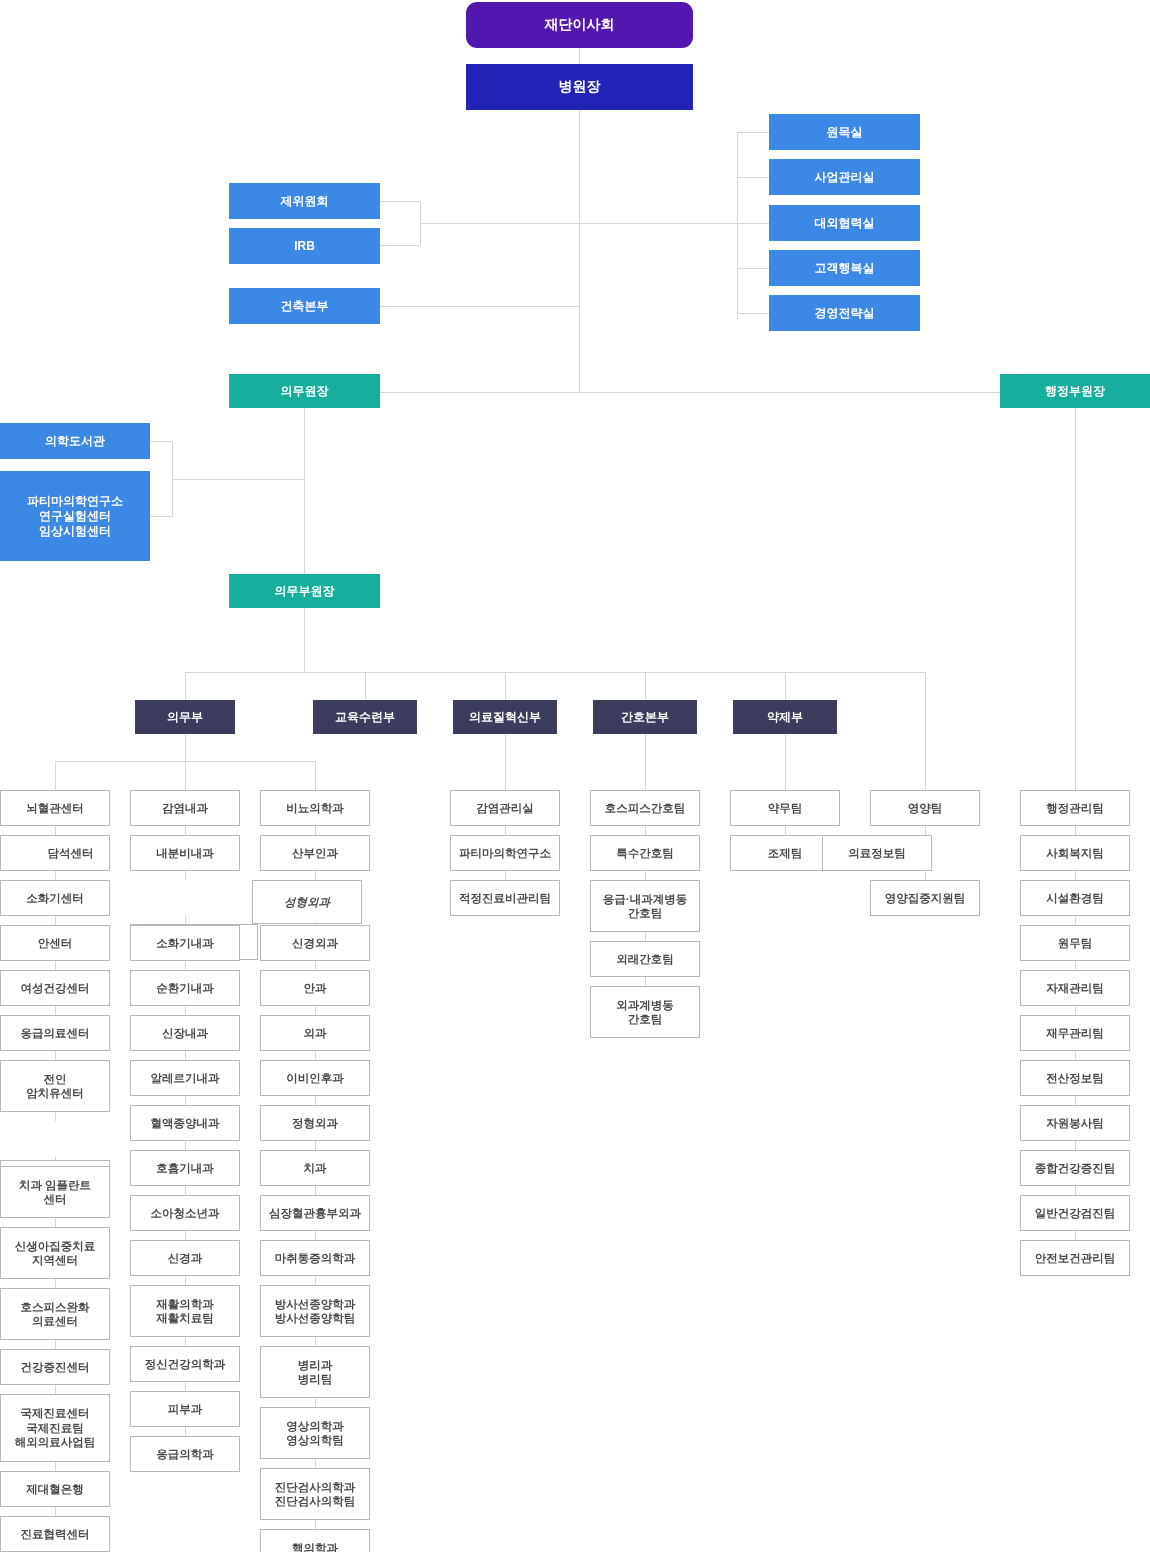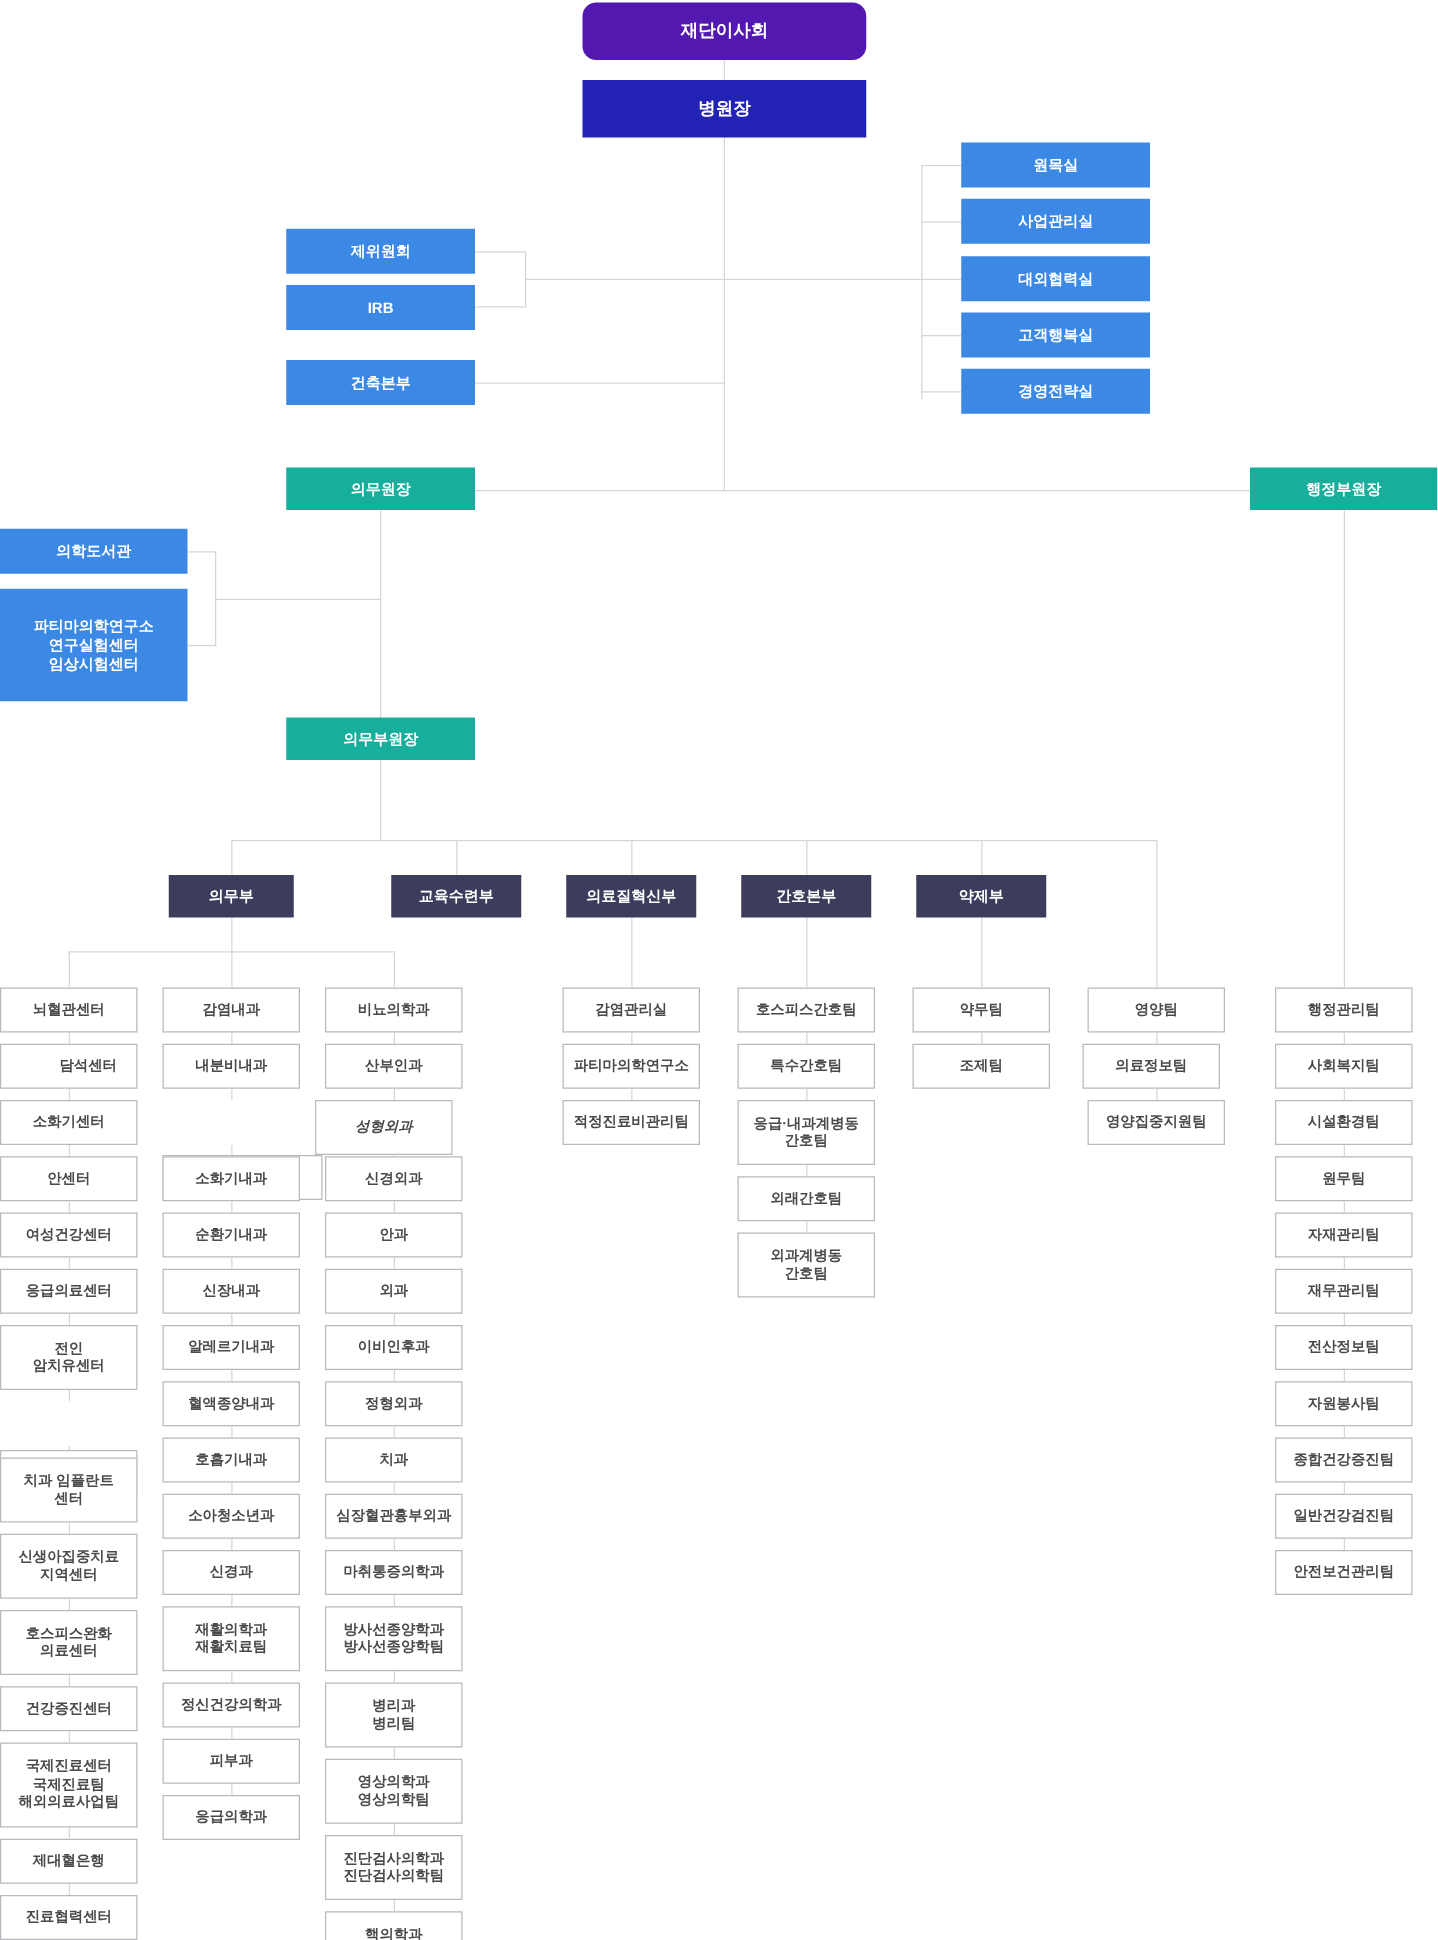--- a/index.html
+++ b/index.html
@@ -280,21 +280,21 @@
     <div class="ln v" style="left: 645px; top: 871px; height: 9px;"></div>
     <div class="node lvl-leaf" style="left: 590px; top: 941px; width: 110px; height: 36px;">외래간호팀</div>
     <div class="ln v" style="left: 645px; top: 932px; height: 9px;"></div>
     <div class="node lvl-leaf" style="left: 590px; top: 986px; width: 110px; height: 52px;">외과계병동
 간호팀</div>
     <div class="ln v" style="left: 645px; top: 977px; height: 9px;"></div>
     <div class="node lvl-leaf" style="left: 730px; top: 790px; width: 110px; height: 36px;">약무팀</div>
     <div class="node lvl-leaf" style="left: 730px; top: 835px; width: 110px; height: 36px;">조제팀</div>
     <div class="ln v" style="left: 785px; top: 826px; height: 9px;"></div>
     <div class="node lvl-leaf" style="left: 870px; top: 790px; width: 110px; height: 36px;">영양팀</div>
-    <div class="node lvl-leaf" style="left: 866px; top: 835px; width: 110px; height: 36px;">의료정보팀</div>
+    <div class="node lvl-leaf" style="left: 822px; top: 835px; width: 110px; height: 36px;">의료정보팀</div>
     <div class="ln v" style="left: 925px; top: 826px; height: 9px;"></div>
     <div class="node lvl-leaf" style="left: 870px; top: 880px; width: 110px; height: 36px;">영양집중지원팀</div>
     <div class="ln v" style="left: 925px; top: 871px; height: 9px;"></div>
     <div class="node lvl-leaf" style="left: 1020px; top: 790px; width: 110px; height: 36px;">행정관리팀</div>
     <div class="node lvl-leaf" style="left: 1020px; top: 835px; width: 110px; height: 36px;">사회복지팀</div>
     <div class="ln v" style="left: 1075px; top: 826px; height: 9px;"></div>
     <div class="node lvl-leaf" style="left: 1020px; top: 880px; width: 110px; height: 36px;">시설환경팀</div>
     <div class="ln v" style="left: 1075px; top: 871px; height: 9px;"></div>
     <div class="node lvl-leaf" style="left: 1020px; top: 925px; width: 110px; height: 36px;">원무팀</div>
     <div class="ln v" style="left: 1075px; top: 916px; height: 9px;"></div>

